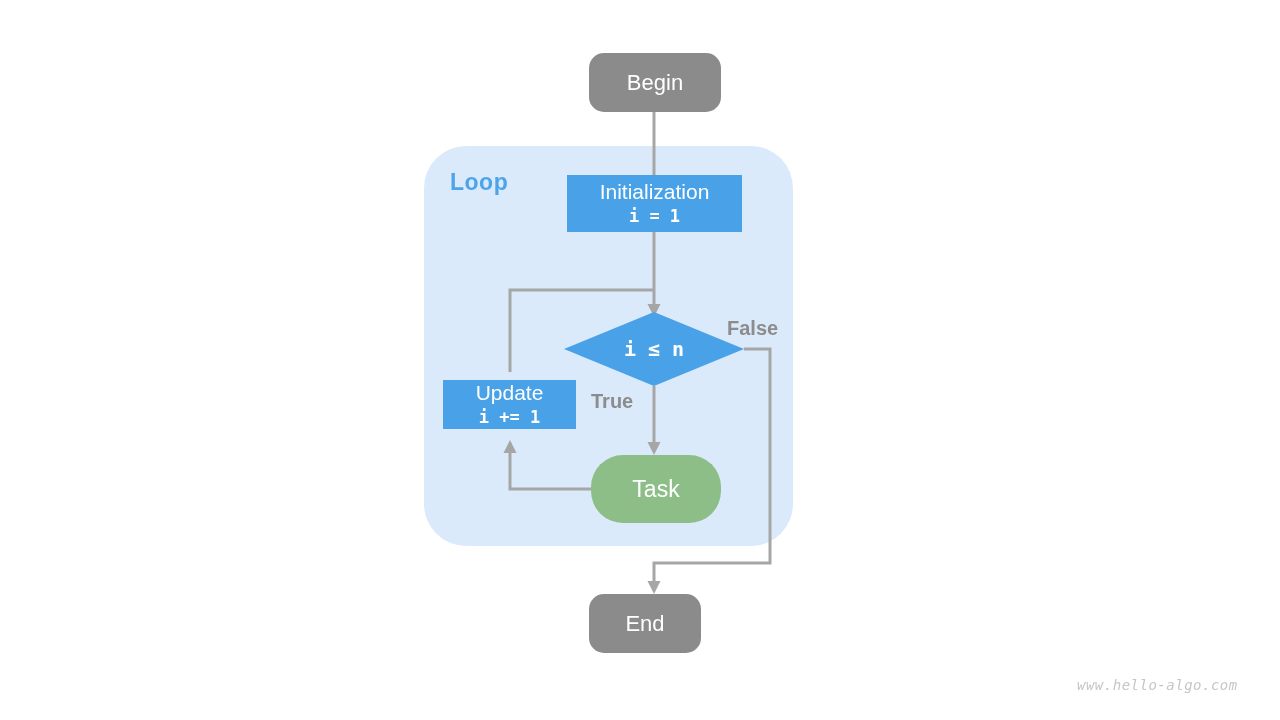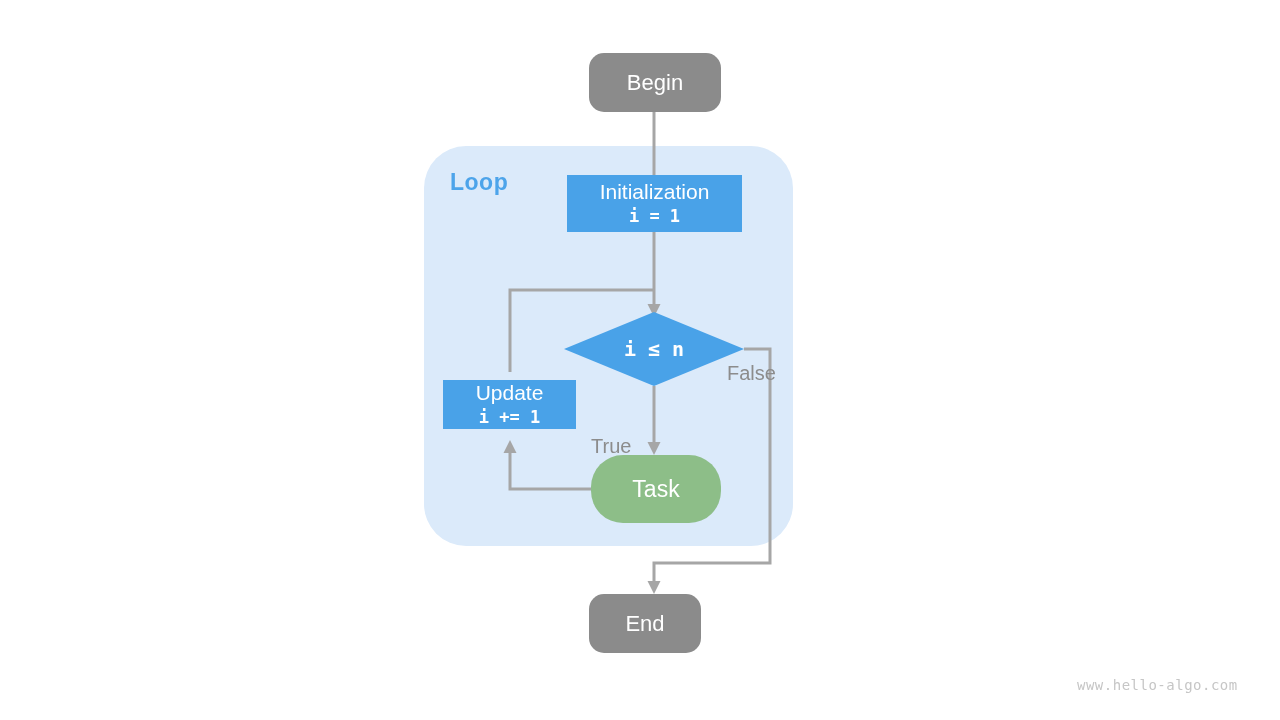--- a/index.html
+++ b/index.html
@@ -44,31 +44,31 @@
     font-family:"DejaVu Sans Mono","Liberation Mono",monospace;
     font-size:17px;font-weight:bold;line-height:1.35;
   }
   #cond-text{
     left:564px;top:335px;width:180px;height:28px;
     text-align:center;color:#ffffff;
     font-family:"DejaVu Sans Mono","Liberation Mono",monospace;
     font-size:20px;font-weight:700;line-height:28px;
   }
   .edge-label{
-    font-size:20px;font-weight:normal;
+    font-size:20px;font-weight:bold;
     color:var(--label_gray);
-    margin-top:45px;
   }
   #label-true{left:591px;top:390px;}
   #label-false{left:727px;top:317px;}
   #watermark{
     left:1077px;top:677px;
     font-family:"DejaVu Sans Mono","Liberation Mono",monospace;
     font-size:14px;color:var(--watermark_gray);
     letter-spacing:.5px;
+    font-style:italic;
   }
 </style>
 </head>
 <body>
 
 <div id="canvas">
 
   <div class="abs" id="loop-container"></div>
 
   <svg class="abs" id="edges" width="1280" height="720" viewBox="0 0 1280 720">

